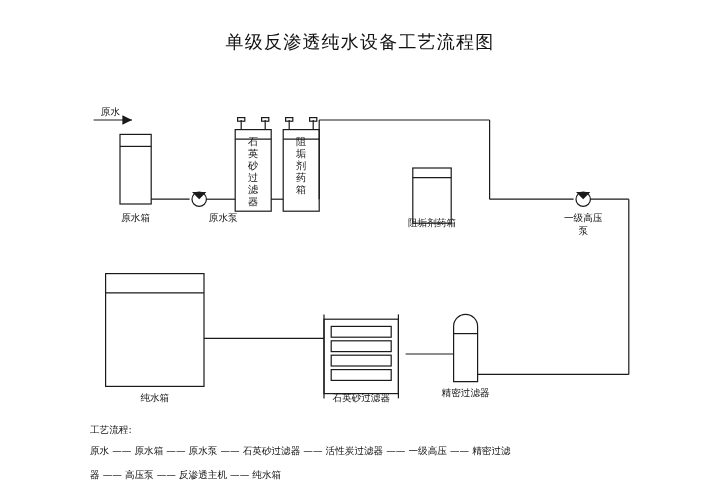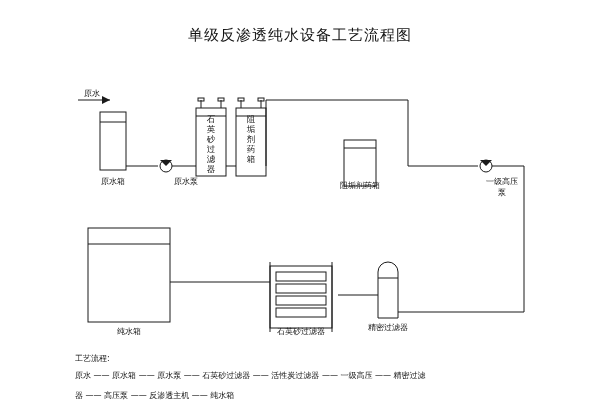--- a/index.html
+++ b/index.html
@@ -149,21 +149,21 @@
   <div class="lbl" style="left:93px; top:176px; width:40px;">原水箱</div>
 
   <div class="lbl" style="left:146px; top:176px; width:40px;margin-left:20px;">原水泵</div>
 
   <div class="vlbl" style="left:205px; top:114px;">石英砂过滤器</div>
 
   <div class="vlbl" style="left:245px; top:114px;">阻垢剂药箱</div>
 
   <div class="lbl" style="left:330px; top:180px; width:60px;">阻垢剂药箱</div>
 
-  <div class="lbl" style="left:462px; top:176px; width:48px;margin-left:16px;">一级高压
+  <div class="lbl" style="left:462px; top:176px; width:48px;">一级高压
 泵</div>
 
   <div class="lbl" style="left:105px; top:326px; width:48px;">纯水箱</div>
 
   <div class="lbl" style="left:258px; top:326px; width:86px;">石英砂过滤器</div>
 
   <div class="lbl" style="left:352px; top:322px; width:72px;">精密过滤器</div>
 
   <div class="flowtext">工艺流程:</div>
   <div class="flowtext" style="top:369px;">原水 —— 原水箱 —— 原水泵 —— 石英砂过滤器 —— 活性炭过滤器 —— 一级高压 —— 精密过滤</div>

